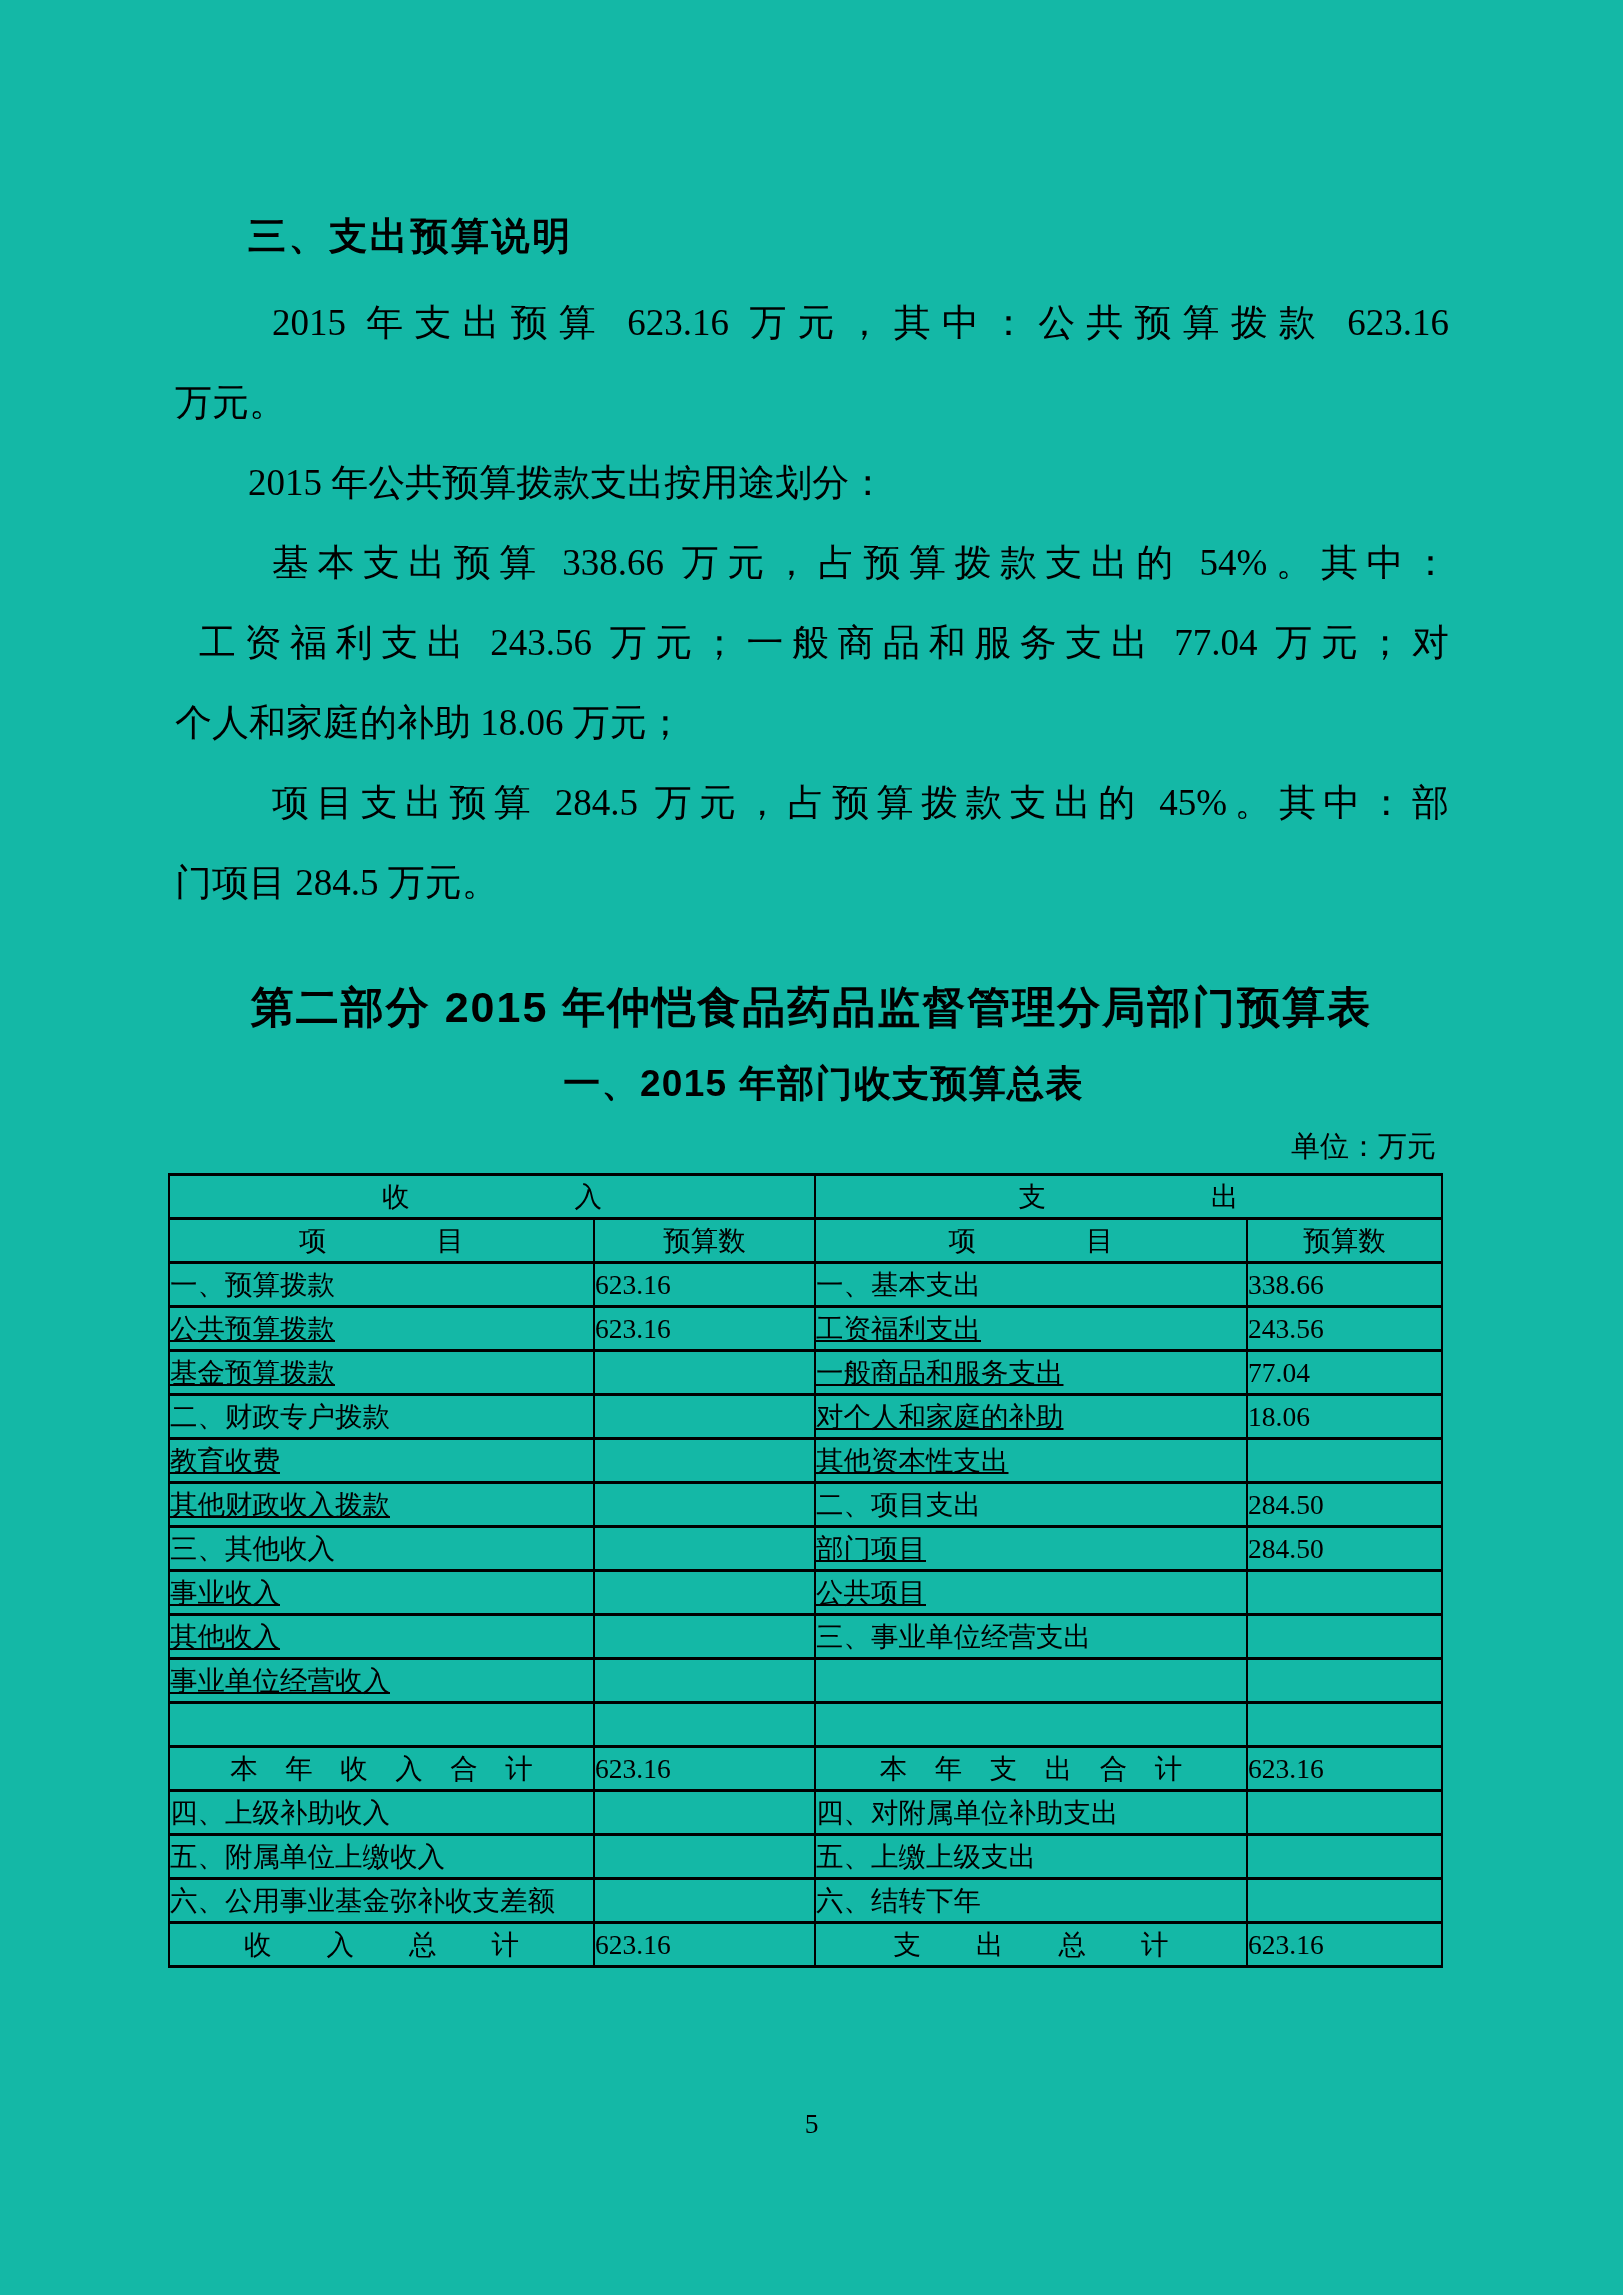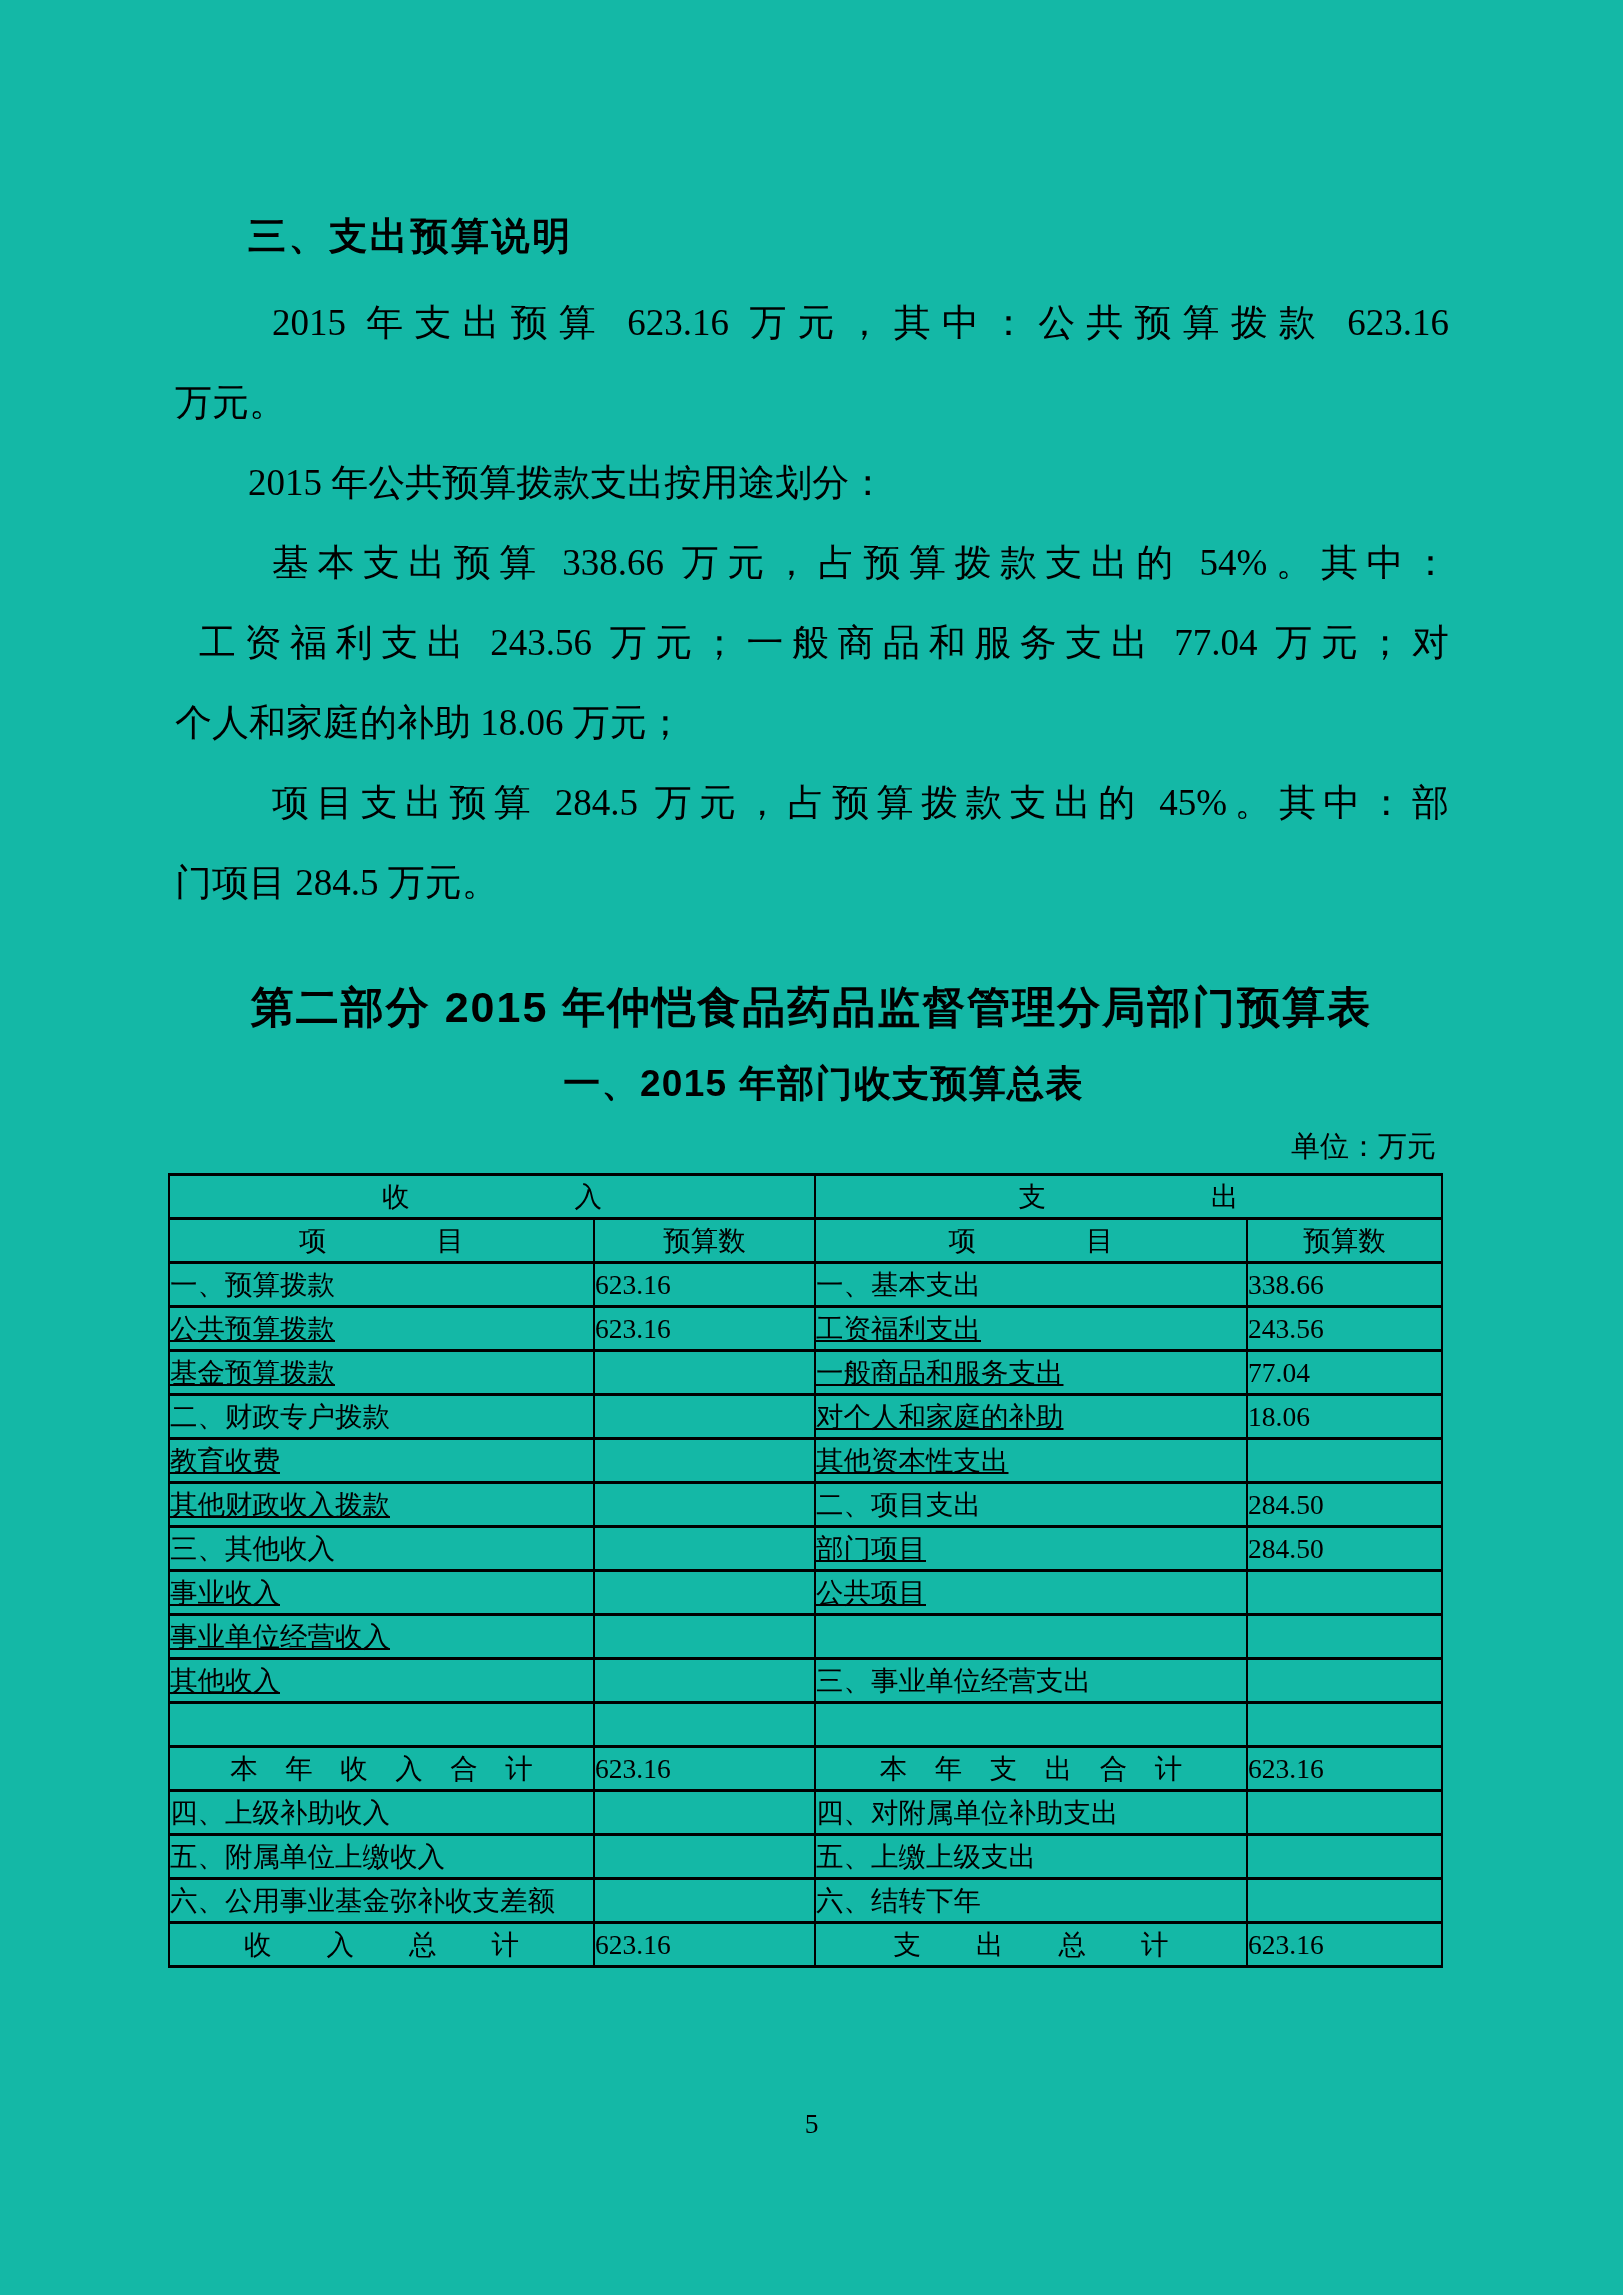--- a/index.html
+++ b/index.html
@@ -164,29 +164,29 @@
           <td class="cell lvl2">部门项目</td>
           <td class="cell val">284.50</td>
         </tr>
         <tr>
           <td class="cell lvl2">事业收入</td>
           <td class="cell empty"></td>
           <td class="cell lvl2">公共项目</td>
           <td class="cell empty"></td>
         </tr>
         <tr>
+          <td class="cell lvl2">其他收入</td>
+          <td class="cell empty"></td>
+          <td class="cell lvl1">三、事业单位经营支出</td>
+          <td class="cell empty"></td>
+        </tr>
+        <tr>
           <td class="cell lvl2">事业单位经营收入</td>
           <td class="cell empty"></td>
           <td class="cell empty"></td>
-          <td class="cell empty"></td>
-        </tr>
-        <tr>
-          <td class="cell lvl2">其他收入</td>
-          <td class="cell empty"></td>
-          <td class="cell lvl1">三、事业单位经营支出</td>
           <td class="cell empty"></td>
         </tr>
         <tr>
           <td class="cell empty"></td>
           <td class="cell empty"></td>
           <td class="cell empty"></td>
           <td class="cell empty"></td>
         </tr>
         <tr>
           <td class="cell total">本　年　收　入　合　计</td>

